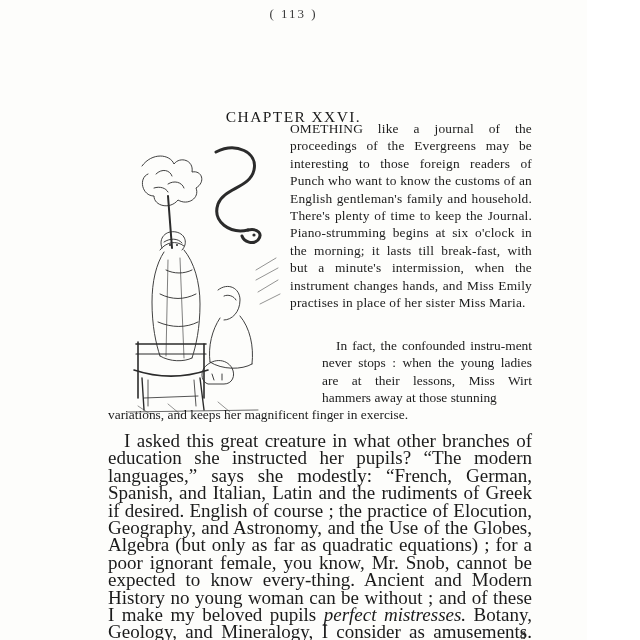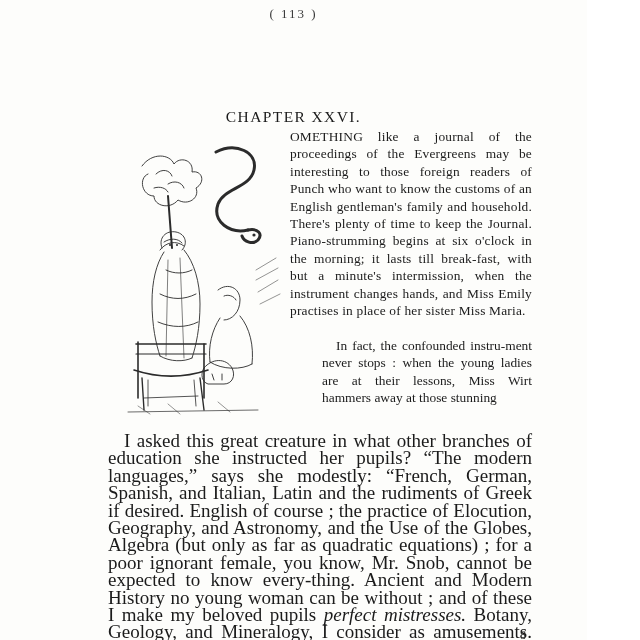--- a/index.html
+++ b/index.html
@@ -50,21 +50,21 @@
     position: absolute;
     left: 108px;
     top: 130px;
     width: 175px;
     height: 285px;
     pointer-events: none;
   }
   .para-first {
     position: absolute;
     left: 290px;
-    top: 128px;
+    top: 120px;
     width: 242px;
     font-size: 13.4px;
     line-height: 17.4px;
     text-align: justify;
     color: #1b1b1b;
   }
   .dropcap-word {
     letter-spacing: 0.2px;
   }
   .para-second {
@@ -190,20 +190,21 @@
       </g>
     </svg>
   </div>
 
   <div class="para-first">
     <span class="dropcap-word">OMETHING like a journal of the proceedings of the Evergreens may be interesting to those foreign readers of Punch who want to know the customs of an English gentleman's family and household. There's plenty of time to keep the Journal. Piano-strumming begins at six o'clock in the morning; it lasts till break-fast, with but a minute's intermission, when the instrument changes hands, and Miss Emily practises in place of her sister Miss Maria.</span>
   </div>
 
   <div class="para-second">In fact, the confounded instru-ment never stops : when the young ladies are at their lessons, Miss Wirt hammers away at those stunning</div>
 
+  <div class="para-runon">variations, and keeps her magnificent finger in exercise.</div>
 
   <div class="para-block">
     <span>I asked this great creature in what other branches of education she instructed her pupils?  “The modern languages,” says she modestly:  “French, German, Spanish, and Italian, Latin and the rudiments of Greek if desired.   English of course ; the practice of Elocution, Geography, and Astronomy, and the Use of the Globes, Algebra (but only as far as quadratic equations) ; for a poor ignorant female, you know, Mr. Snob, cannot be expected to know every-thing.   Ancient and Modern History no young woman can be without ; and of these I make my beloved pupils </span><em>perfect mistresses.</em><span>  Botany, Geology, and Mineralogy, I consider as amusements.   And with these I assure you we manage to pass the days at the Evergreens not unpleasantly.”</span>
   </div>
 
 
   <div class="signature-mark">8</div>
 
 </div>
 

